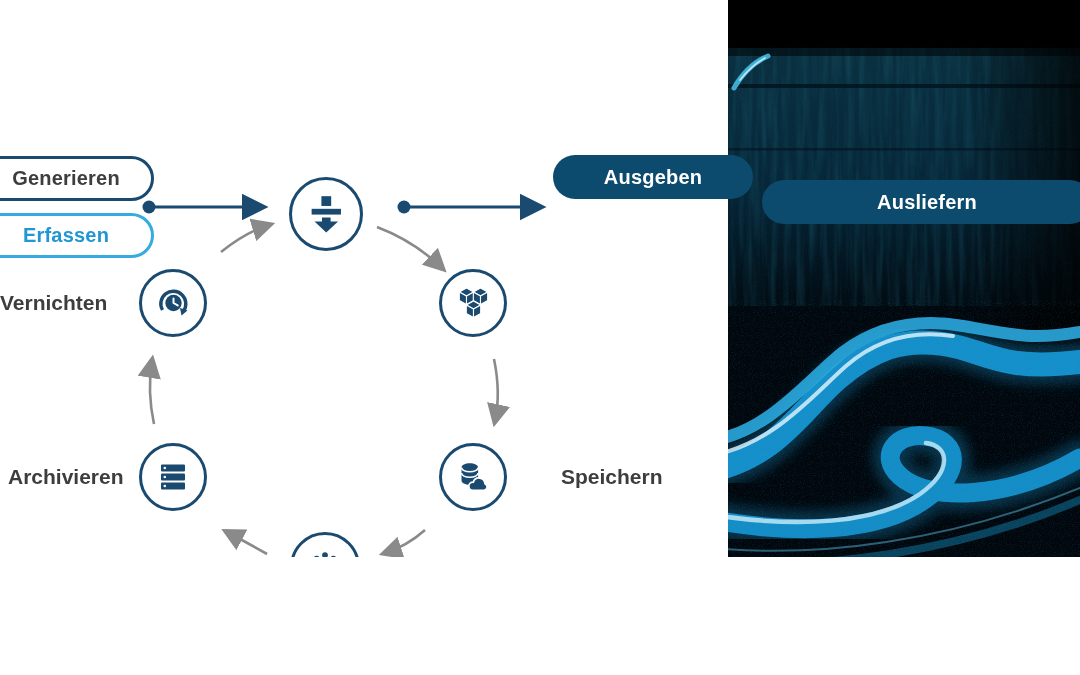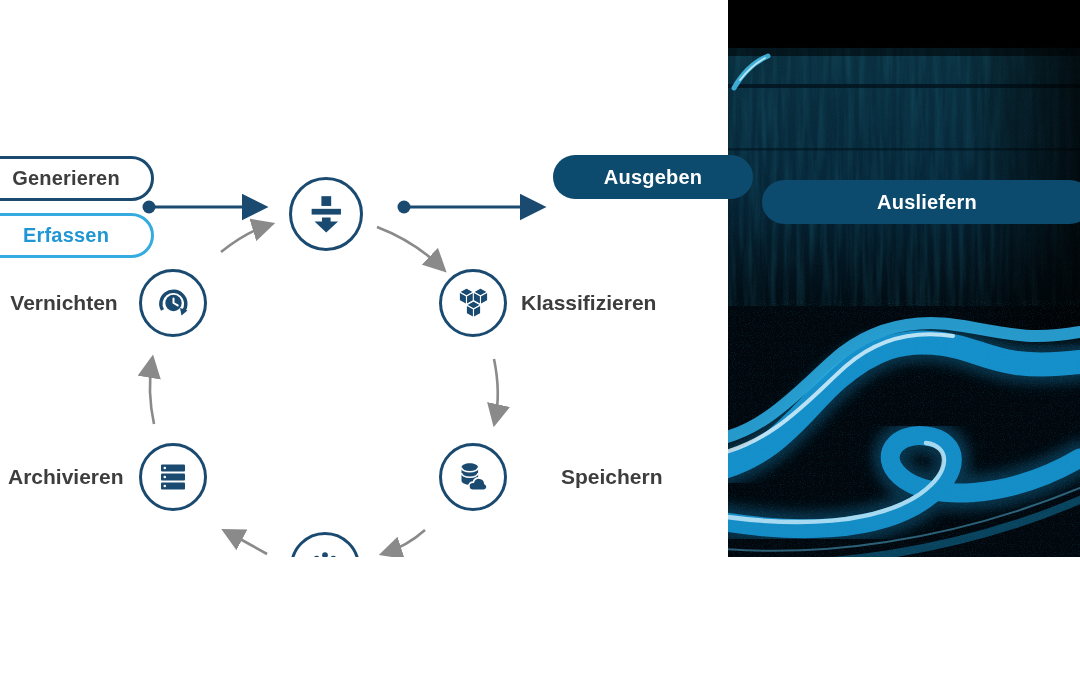--- a/index.html
+++ b/index.html
@@ -31,21 +31,21 @@
   #circle-speichern{left:439px;top:443px;width:68px;height:68px;}
   #circle-suchen{left:290px;top:532px;width:70px;height:70px;}
   #circle-archivieren{left:139px;top:443px;width:68px;height:68px;}
   #circle-vernichten{left:139px;top:269px;width:68px;height:68px;}
   .node-label{position:absolute;color:#3d3d3d;font-weight:bold;font-size:21px;white-space:nowrap;}
   #label-eingeben{left:226px;top:148px;width:200px;text-align:center;}
   #label-klassifizieren{left:521px;top:291px;}
   #label-speichern{left:521px;top:465px;margin-left:40px;}
   #label-suchen{left:212px;top:607px;width:220px;text-align:center;}
   #label-archivieren{left:8px;top:465px;width:128px;}
-  #label-vernichten{left:0;top:291px;width:128px;text-align:center;}
+  #label-vernichten{left:0;top:291px;width:128px;text-align:left;}
 </style>
 </head>
 <body>
 
 <div class="stage">
 
   <div class="photo-panel">
     <svg width="352" height="675" viewBox="0 0 352 675">
       <defs>
         <linearGradient id="wallg" x1="0" y1="0" x2="0" y2="1">
@@ -142,21 +142,20 @@
   <div class="pill pill-outline-blue" id="pill-erfassen">
     <span>Erfassen</span>
   </div>
   <div class="pill pill-filled" id="pill-ausgeben">
     <span>Ausgeben</span>
   </div>
   <div class="pill pill-filled" id="pill-ausliefern">
     <span>Ausliefern</span>
   </div>
 
-  <div class="node-label" id="label-klassifizieren">Klassifizieren</div>
   <div class="node-label" id="label-speichern">Speichern</div>
   <div class="node-label" id="label-archivieren">Archivieren</div>
   <div class="node-label" id="label-vernichten">Vernichten</div>
 
   <div class="node-circle" id="circle-eingeben">
     <svg width="46" height="46" viewBox="0 0 40 40">
       <rect x="16" y="4.5" width="8.5" height="8.5" fill="#1a4a70"></rect>
       <rect x="7.5" y="15.5" width="25.5" height="5" fill="#1a4a70"></rect>
       <polygon points="16.5,23 24,23 24,26.5 30.5,26.5 20.2,36 10,26.5 16.5,26.5" fill="#1a4a70"></polygon>
     </svg>

